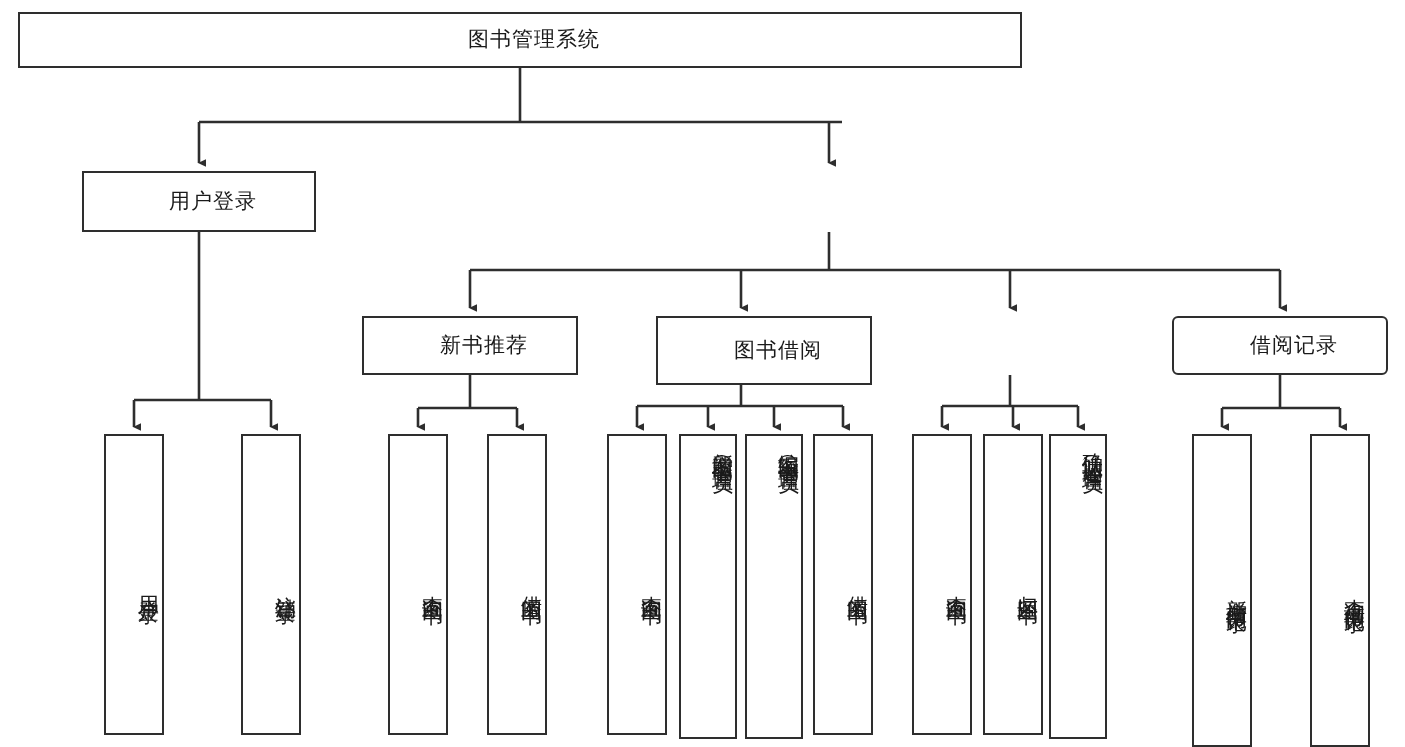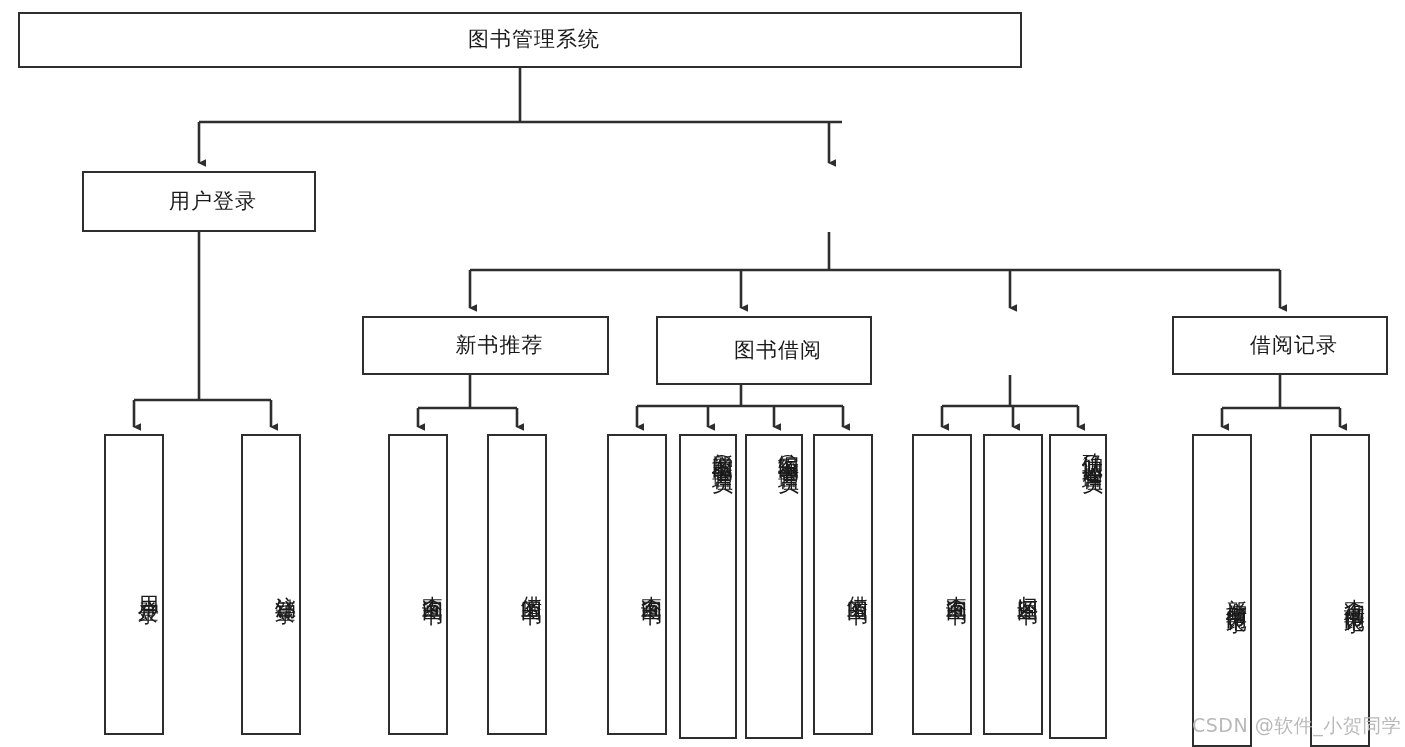--- a/index.html
+++ b/index.html
@@ -145,27 +145,27 @@
   </svg>
 
   <div class="node root" style="left:18px; top:12px; width:1004px; height:56px;">
     <span class="node-label">图书管理系统</span>
   </div>
 
   <div class="node" style="left:82px; top:171px; width:234px; height:61px;">
     <span class="node-label">用户登录</span>
   </div>
 
-  <div class="node" style="left:362px; top:316px; width:247px; height:59px;">
+  <div class="node" style="left:362px; top:316px; width:216px; height:59px;">
     <span class="node-label">新书推荐</span>
   </div>
   <div class="node" style="left:656px; top:316px; width:216px; height:69px;">
     <span class="node-label">图书借阅</span>
   </div>
-  <div class="node" style="left:1172px; top:316px; width:216px; height:59px;">
+  <div class="node" style="left:1172px; top:316px; width:216px; height:59px;border-radius:6px;">
     <span class="node-label">借阅记录</span>
   </div>
 
   <div class="node leaf align-center" style="left:104px; top:434px; width:60px; height:301px;">
     <span class="node-label">用户登录</span>
   </div>
   <div class="node leaf align-center" style="left:241px; top:434px; width:60px; height:301px;">
     <span class="node-label">注销登录</span>
   </div>
 
@@ -199,15 +199,14 @@
     <span class="node-label">确认归还（管理员）</span>
   </div>
 
   <div class="node leaf align-center" style="left:1192px; top:434px; width:60px; height:313px;">
     <span class="node-label">新增借阅记录</span>
   </div>
   <div class="node leaf align-center" style="left:1310px; top:434px; width:60px; height:313px;">
     <span class="node-label">查询借阅记录</span>
   </div>
 
-  <div class="watermark">CSDN @软件_小贺同学</div>
 
 </div>
 
 </body></html>

